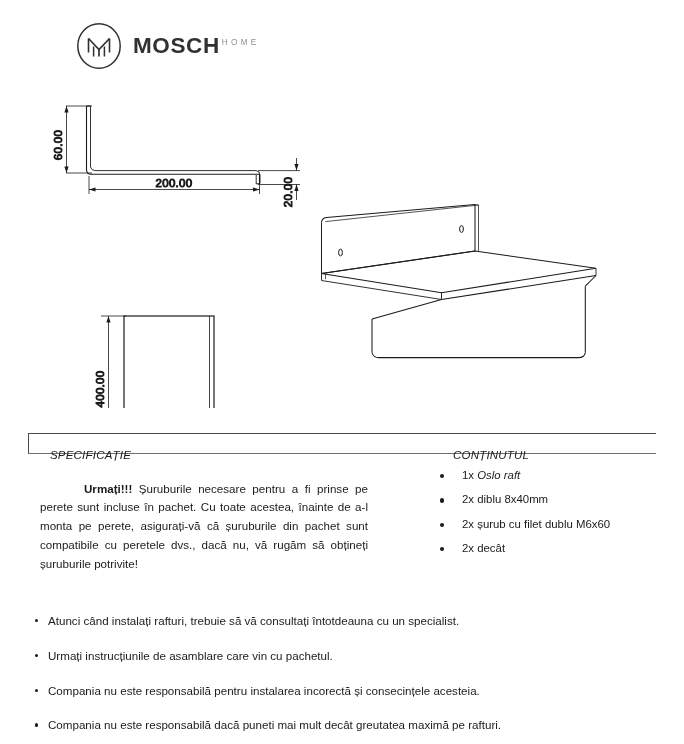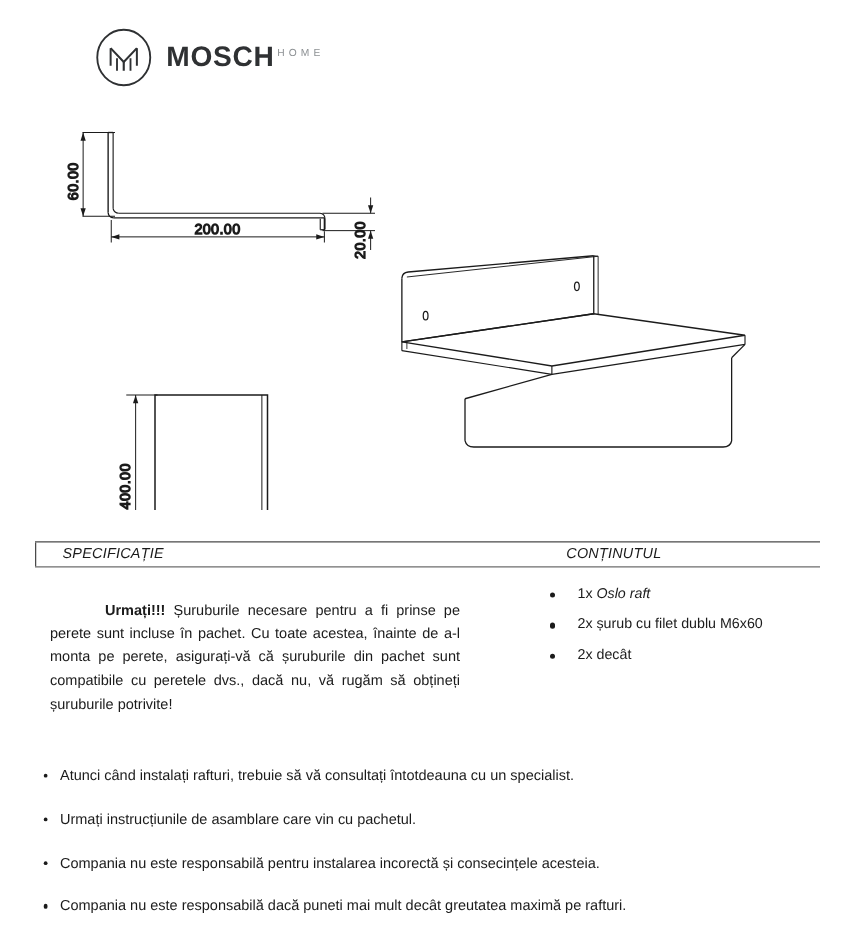--- a/index.html
+++ b/index.html
@@ -51,21 +51,21 @@
     position: relative;
     border-top: 1.6px solid #4a4a4a;
     border-bottom: 1px solid #6d6d6d;
     height: 21px;
   }
   .section-head::before {
     content: ""; position: absolute; left: 0; top: 0;
     width: 1.3px; height: 100%; background: #4a4a4a;
   }
   .head-label {
-    position: absolute; top: 3px;
+    position: absolute; top: 15px;
     font-size: 11.5px; letter-spacing: 0.2px; color: #1b1b1b;
   }
   .head-label.italic { font-style: italic; }
   #spec-head-label { left: 22px; }
   #content-head-label { left: 425px; }
   #obs-head-label { left: 22px; }
 
   
   #spec-section { top: 433px; }
   #spec-body {
@@ -245,20 +245,21 @@
   </div>
 
   <div id="spec-body">
     <div id="spec-col">
       <p id="spec-paragraph"><b>Urmați!!!</b> Șuruburile necesare pentru a fi prinse pe perete sunt incluse în pachet. Cu toate acestea, înainte de a-l monta pe perete, asigurați-vă că șuruburile din pachet sunt compatibile cu peretele dvs., dacă nu, vă rugăm să obțineți șuruburile potrivite!</p>
     </div>
 
     <div id="content-col">
       <ul id="content-list">
           <li><span class="qty">1x </span><span class="item italic">Oslo raft</span></li>
+          <li><span class="qty">2x </span><span class="item">diblu 8x40mm</span></li>
           <li><span class="qty">2x </span><span class="item">șurub cu filet dublu M6x60</span></li>
           <li><span class="qty">2x </span><span class="item">decât</span></li>
         </ul>
     </div>
   </div>
 </section>
 
 <section class="section" id="obs-section">
   <ul id="obs-list">
       <li>Atunci când instalați rafturi, trebuie să vă consultați întotdeauna cu un specialist.</li>

